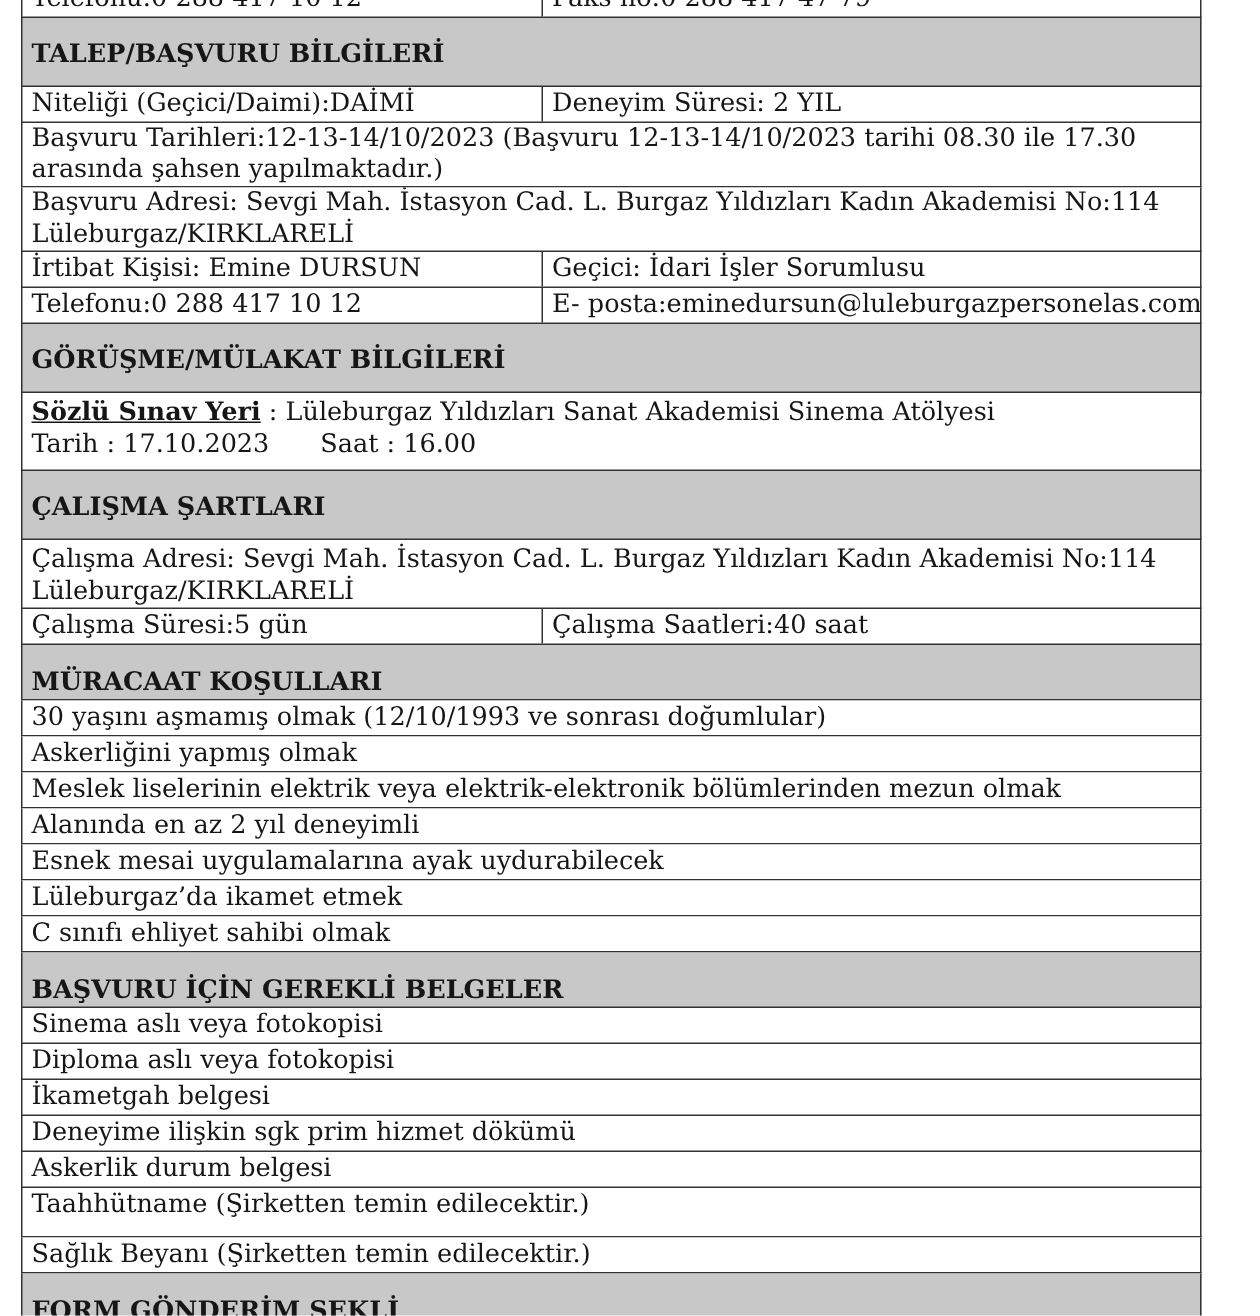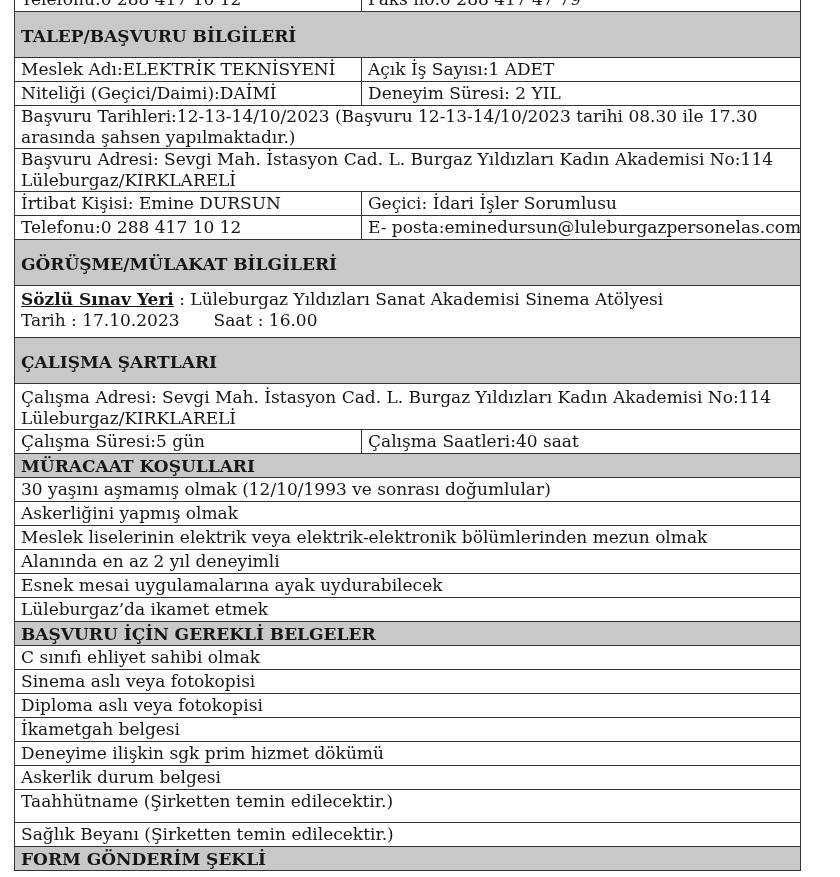--- a/index.html
+++ b/index.html
@@ -9,43 +9,39 @@
   .row { display:flex; border-left:1.5px solid #333; border-right:1.5px solid #333;
          border-bottom:1.5px solid #333; box-sizing:border-box; width:787px; background:#fff; }
   .cell { box-sizing:border-box; padding:0 6px; font-size:17px; line-height:21px;
           white-space:nowrap; overflow:hidden; }
   .cell.left { width:347px; border-right:1.5px solid #333; }
   .cell.right { flex:1; }
   .cell.full { flex:1; white-space:normal; }
   .hdr { background:#c8c8c8; font-weight:bold; font-size:17px; }
   .hdr .cell { line-height:22px; }
   .hdr.tall .cell { padding-top:13px; padding-bottom:10px; }
-  .hdr.short .cell { padding-top:1px; padding-bottom:0px;border-radius:11px; }
+  .hdr.short .cell { padding-top:14px; padding-bottom:0px;border-radius:11px; }
   .u { text-decoration:underline; font-weight:bold; }
   .sp { display:inline-block; width:34px; }
   .h23 .cell { line-height:23px; }
   .tall2 .cell { padding-bottom:6px; }
   .gap { padding-bottom:9px; }
 </style>
 </head>
 <body>
 
 <div class="doc">
 
   <div class="row h23">
     <div class="cell left">Telefonu:0 288 417 10 12</div>
     <div class="cell right">Faks no:0 288 417 47 79</div>
   </div>
 
   <div class="row hdr tall">
     <div class="cell full">TALEP/BAŞVURU BİLGİLERİ</div>
-  </div>
-  <div class="row h23">
-    <div class="cell left">Meslek Adı:ELEKTRİK TEKNİSYENİ</div>
-    <div class="cell right">Açık İş Sayısı:1 ADET</div>
   </div>
   <div class="row h23">
     <div class="cell left">Niteliği (Geçici/Daimi):DAİMİ</div>
     <div class="cell right">Deneyim Süresi: 2 YIL</div>
   </div>
   <div class="row">
     <div class="cell full">
       <div style="white-space:nowrap;">Başvuru Tarihleri:12-13-14/10/2023  (Başvuru 12-13-14/10/2023 tarihi  08.30 ile 17.30</div>
       <div>arasında şahsen yapılmaktadır.)</div>
     </div>
@@ -107,27 +103,27 @@
     </div>
   <div class="row h23">
       <div class="cell full">Alanında en az 2 yıl deneyimli</div>
     </div>
   <div class="row h23">
       <div class="cell full">Esnek mesai uygulamalarına ayak uydurabilecek</div>
     </div>
   <div class="row h23">
       <div class="cell full">Lüleburgaz’da ikamet etmek</div>
     </div>
+  <div class="row h23">
+      <div class="cell full">C sınıfı ehliyet sahibi olmak</div>
+    </div>
+
   <div class="row hdr short">
     <div class="cell full">BAŞVURU İÇİN GEREKLİ BELGELER</div>
   </div>
-
-  <div class="row h23">
-      <div class="cell full">C sınıfı ehliyet sahibi olmak</div>
-    </div>
   <div class="row h23">
       <div class="cell full">Sinema aslı veya fotokopisi</div>
     </div>
   <div class="row h23">
       <div class="cell full">Diploma aslı veya fotokopisi</div>
     </div>
   <div class="row h23">
       <div class="cell full">İkametgah belgesi</div>
     </div>
   <div class="row h23">

